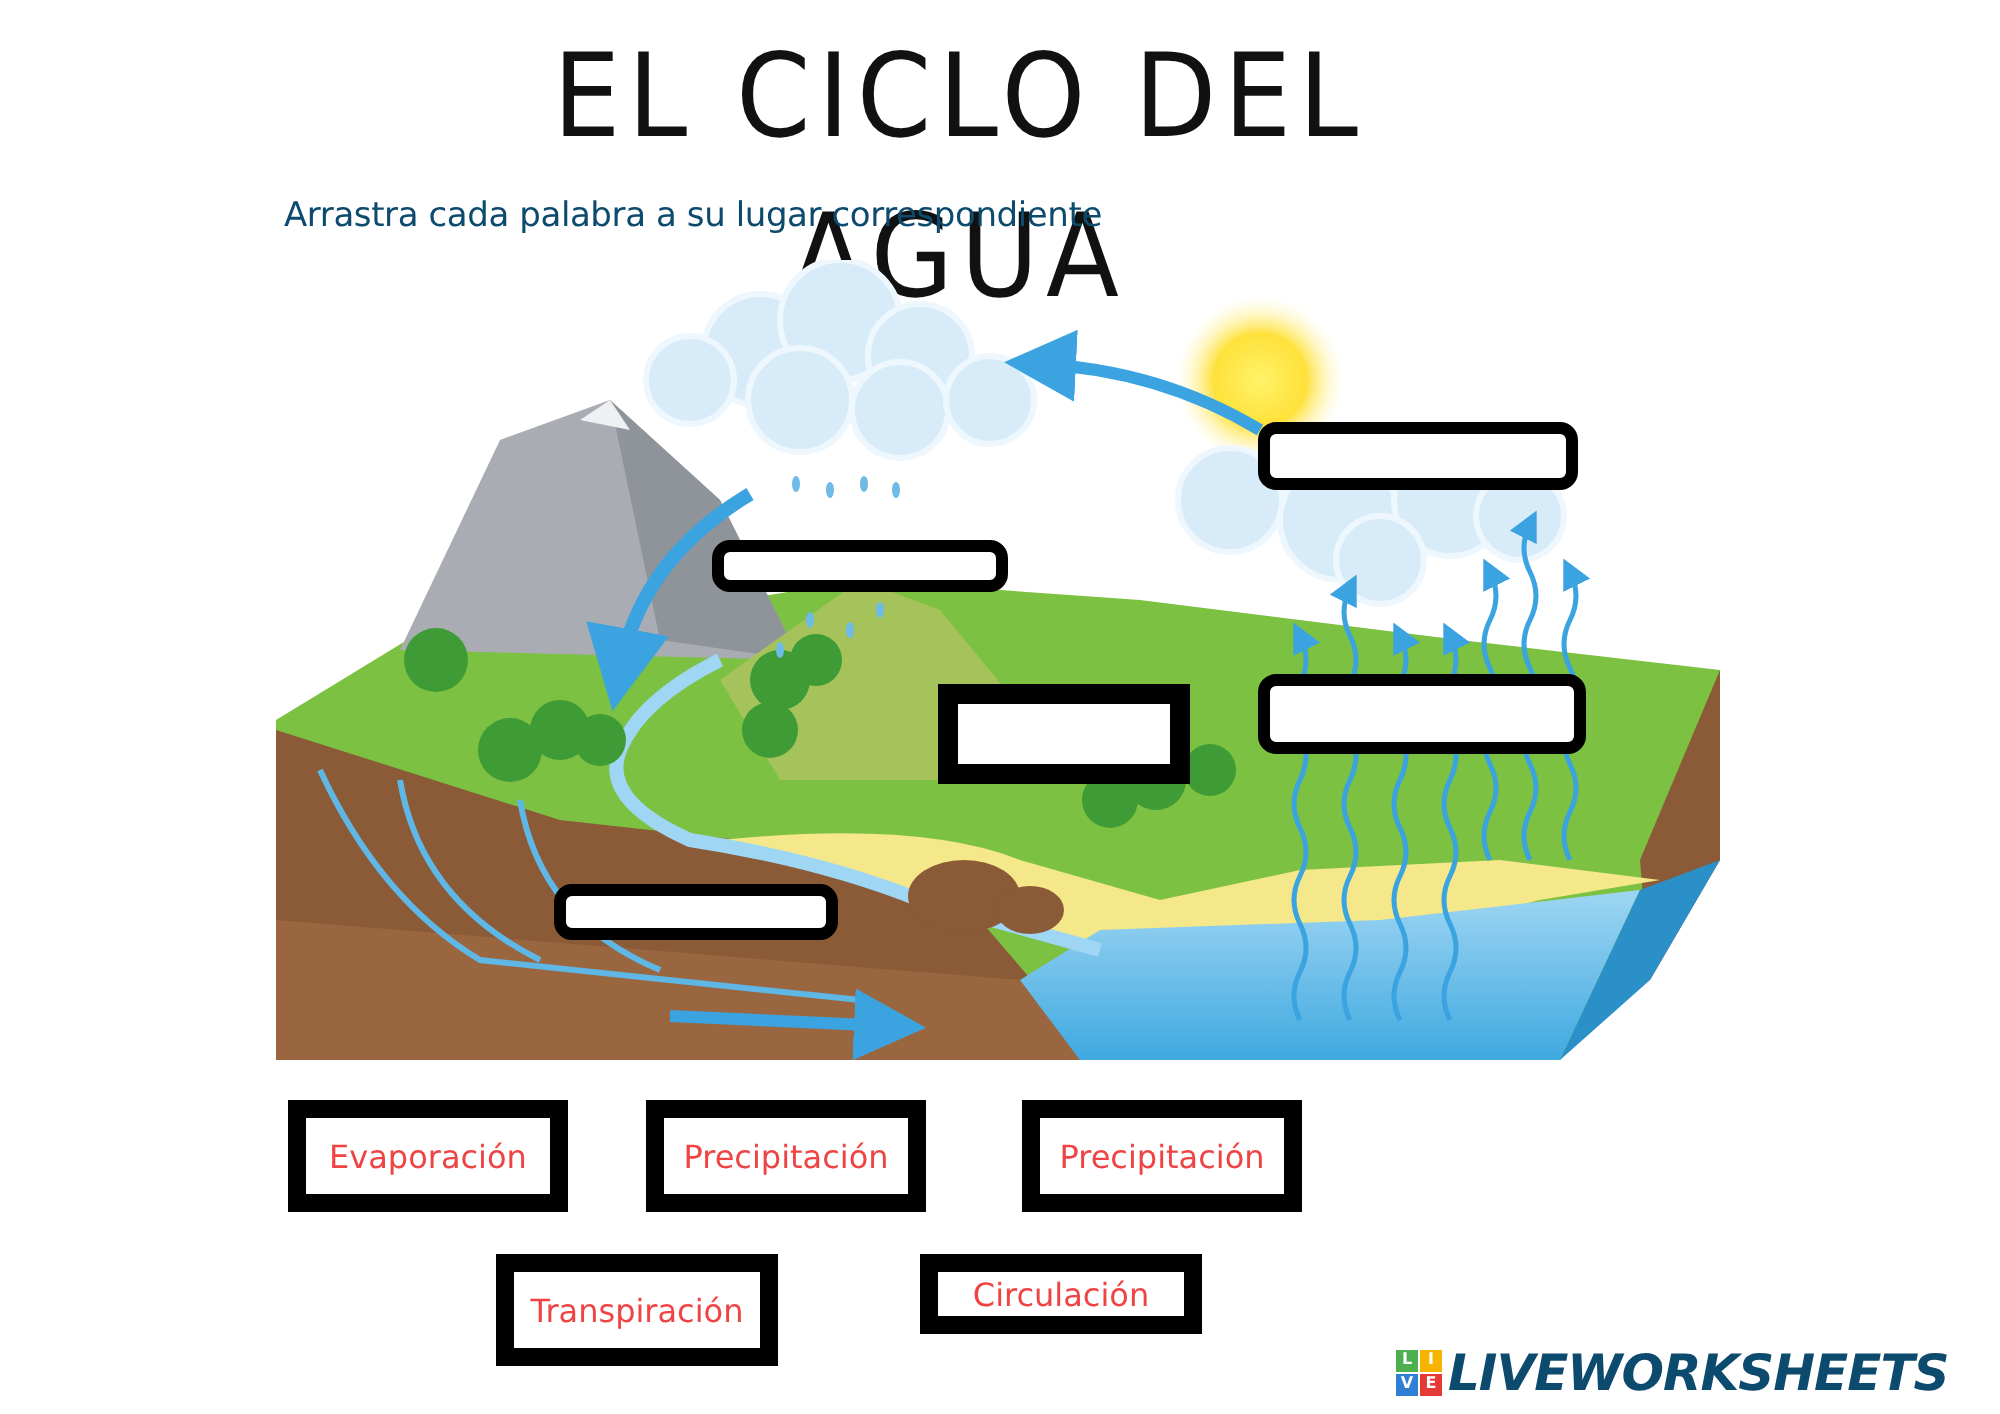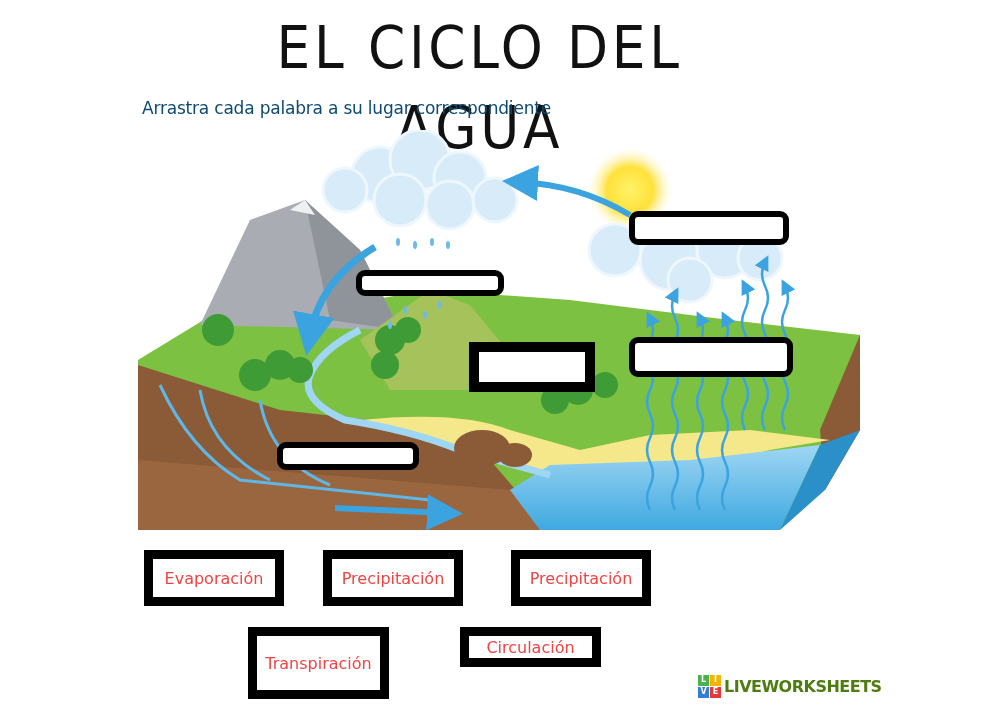--- a/index.html
+++ b/index.html
@@ -38,22 +38,22 @@
   .logo {
     position: absolute; left: 698px; top: 671px; height: 30px;
     display: flex; align-items: center; gap: 3px;
   }
   .logo-grid { display: grid; grid-template-columns: 11px 11px; grid-template-rows: 11px 11px; gap: 1px; }
   .logo-grid span {
     display: flex; align-items: center; justify-content: center;
     font-size: 8px; font-weight: bold; color: #fff; line-height: 1;
   }
   .logo-text {
-    font-family: "DejaVu Sans", sans-serif; font-weight: bold; font-size: 16px;
-    color: #4d7c0f; letter-spacing: -0.5px;
+    font-family: "DejaVu Sans", sans-serif; font-weight: bold; font-size: 25px;
+    color: #0c4a6e; letter-spacing: -0.5px; font-style: italic;
   }
 </style>
 </head>
 <body>
 
 <div class="title">EL CICLO DEL AGUA</div>
 <div class="instructions">Arrastra cada palabra a su lugar correspondiente</div>
 
 <div class="scene">
   <svg viewBox="0 0 740 410" xmlns="http://www.w3.org/2000/svg">
@@ -166,21 +166,21 @@
 
 <div class="drop rounded" style="left:629px; top:211px; width:160px; height:34px;"></div>
 <div class="drop rounded" style="left:356px; top:270px; width:148px; height:26px;"></div>
 <div class="drop" style="left:469px; top:342px; width:126px; height:50px; border-width:10px;"></div>
 <div class="drop rounded" style="left:629px; top:337px; width:164px; height:40px;"></div>
 <div class="drop rounded" style="left:277px; top:442px; width:142px; height:28px;"></div>
 
 <div class="chip" style="left:144px; top:550px; width:140px; height:56px;">Evaporación</div>
 <div class="chip" style="left:323px; top:550px; width:140px; height:56px;">Precipitación</div>
 <div class="chip" style="left:511px; top:550px; width:140px; height:56px;">Precipitación</div>
-<div class="chip" style="left:248px; top:627px; width:141px; height:72px;">Transpiración</div>
+<div class="chip" style="left:248px; top:627px; width:141px; height:56px;">Transpiración</div>
 <div class="chip" style="left:460px; top:627px; width:141px; height:40px;">Circulación</div>
 
 <div class="logo">
   <div class="logo-grid">
     <span style="background:#4caf50">L</span>
     <span style="background:#f5b400">I</span>
     <span style="background:#2f7fd6">V</span>
     <span style="background:#e53935">E</span>
   </div>
   <span class="logo-text">LIVEWORKSHEETS</span>

